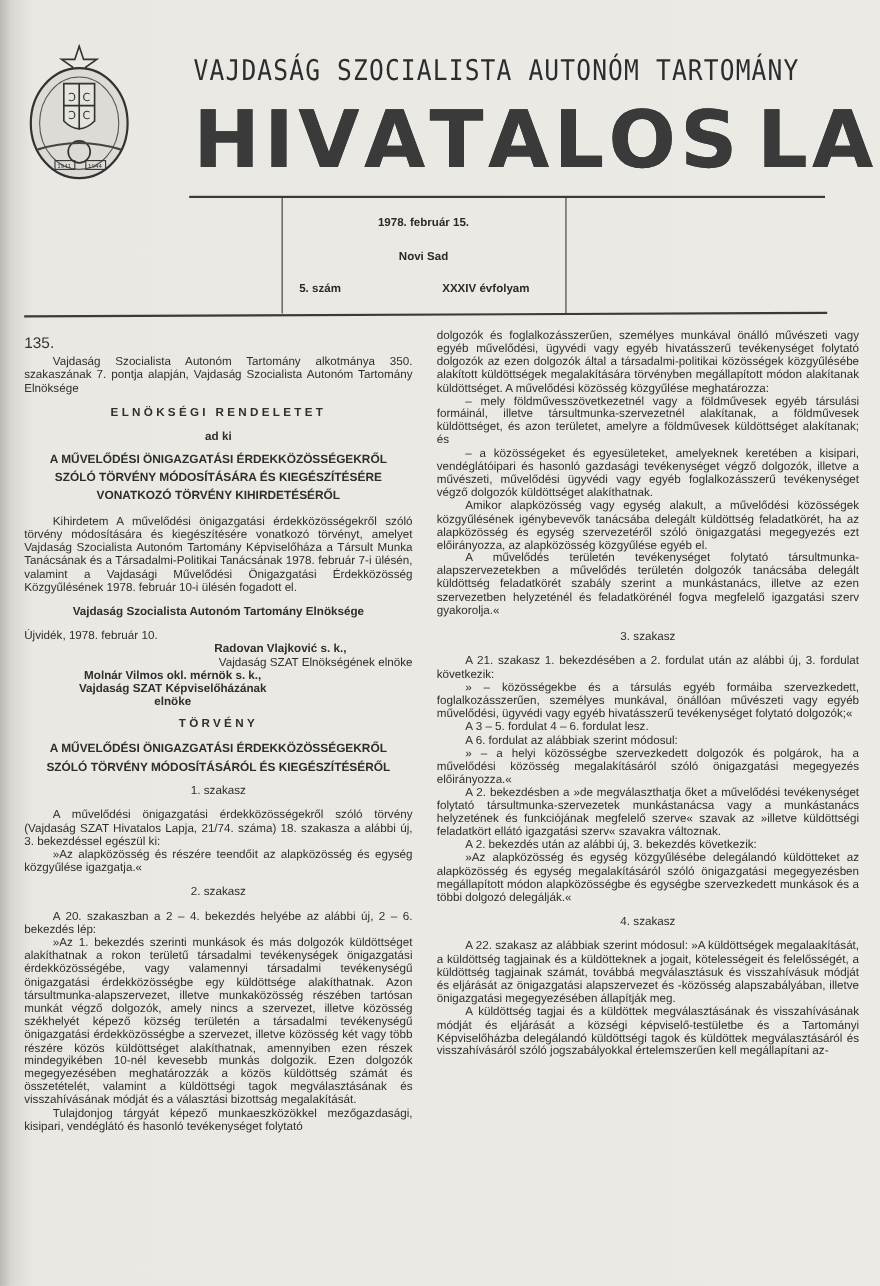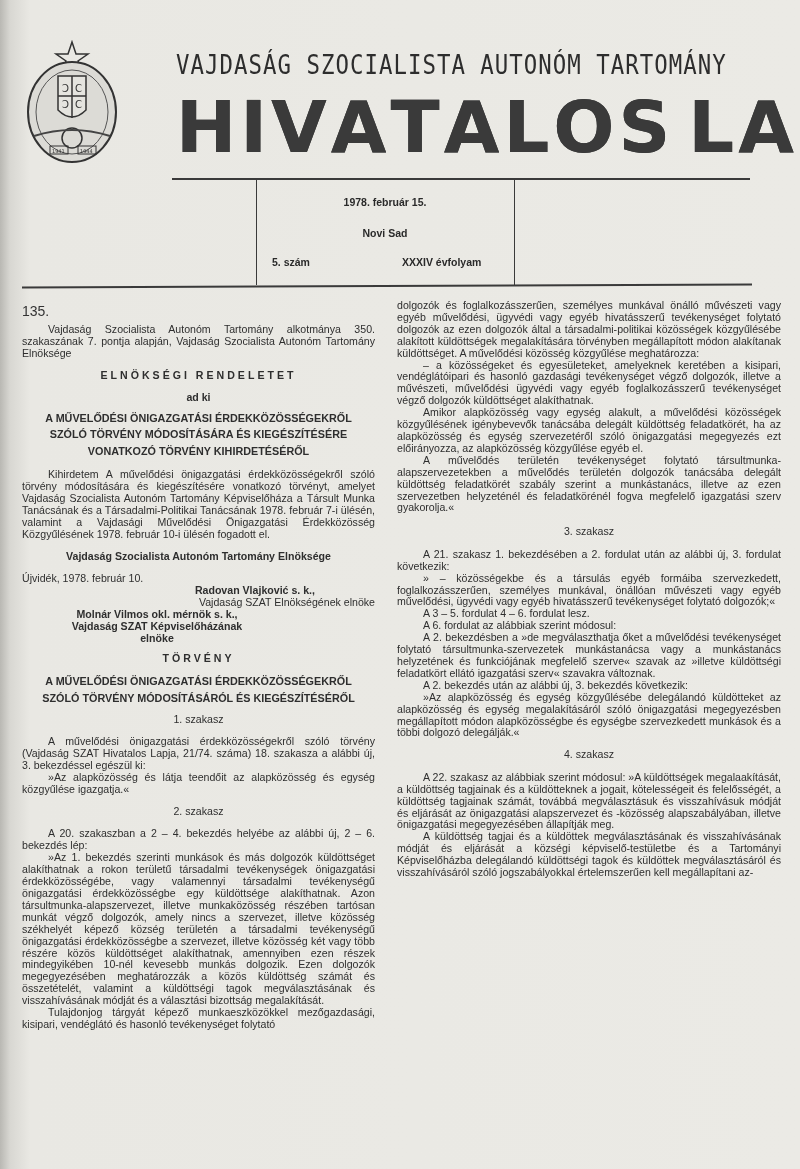--- a/index.html
+++ b/index.html
@@ -137,37 +137,39 @@
     <p class="sig-left bold mt6" style="margin-left:10px">Molnár Vilmos okl. mérnök s. k.,</p>
     <p class="sig-left bold" style="margin-left:10px">Vajdaság SZAT Képviselőházának</p>
     <p class="sig-left bold" style="margin-left:10px">elnöke</p>
     <p class="center spaced mt8">TÖRVÉNY</p>
     <div class="mt4">
       <p class="h-caps">A MŰVELŐDÉSI ÖNIGAZGATÁSI ÉRDEKKÖZÖSSÉGEKRŐL</p>
       <p class="h-caps">SZÓLÓ TÖRVÉNY MÓDOSÍTÁSÁRÓL ÉS KIEGÉSZÍTÉSÉRŐL</p>
     </div>
     <p class="center mt10">1. szakasz</p>
     <p class="p mt6">A művelődési önigazgatási érdekközösségekről szóló törvény (Vajdaság SZAT Hivatalos Lapja, 21/74. száma) 18. szakasza a alábbi új, 3. bekezdéssel egészül ki:</p>
-    <p class="p">»Az alapközösség és látja teendőit az alapközösség és egység közgyűlése igazgatja.«</p>
+    <p class="p">»Az alapközösség és részére teendőit az alapközösség és egység közgyűlése igazgatja.«</p>
     <p class="center mt10">2. szakasz</p>
     <p class="p mt6">A 20. szakaszban a 2 – 4. bekezdés helyébe az alábbi új, 2 – 6. bekezdés lép:</p>
     <p class="p">»Az 1. bekezdés szerinti munkások és más dolgozók küldöttséget alakíthatnak a rokon területű társadalmi tevékenységek önigazgatási érdekközösségébe, vagy valamennyi társadalmi tevékenységű önigazgatási érdekközösségbe egy küldöttsége alakíthatnak. Azon társultmunka-alapszervezet, illetve munkaközösség részében tartósan munkát végző dolgozók, amely nincs a szervezet, illetve közösség székhelyét képező község területén a társadalmi tevékenységű önigazgatási érdekközösségbe a szervezet, illetve közösség két vagy több részére közös küldöttséget alakíthatnak, amennyiben ezen részek mindegyikében 10-nél kevesebb munkás dolgozik. Ezen dolgozók megegyezésében meghatározzák a közös küldöttség számát és összetételét, valamint a küldöttségi tagok megválasztásának és visszahívásának módját és a választási bizottság megalakítását.</p>
     <p class="p">Tulajdonjog tárgyát képező munkaeszközökkel mezőgazdasági, kisipari, vendéglátó és hasonló tevékenységet folytató</p>
   </div>
 
   <div class="col col-right">
     <p class="p noind">dolgozók és foglalkozásszerűen, személyes munkával önálló művészeti vagy egyéb művelődési, ügyvédi vagy egyéb hivatásszerű tevékenységet folytató dolgozók az ezen dolgozók által a társadalmi-politikai közösségek közgyűlésébe alakított küldöttségek megalakítására törvényben megállapított módon alakítanak küldöttséget. A művelődési közösség közgyűlése meghatározza:</p>
+    <p class="p">– mely földművesszövetkezetnél vagy a földművesek egyéb társulási formáinál, illetve társultmunka-szervezetnél alakítanak, a földművesek küldöttséget, és azon területet, amelyre a földművesek küldöttséget alakítanak; és</p>
     <p class="p">– a közösségeket és egyesületeket, amelyeknek keretében a kisipari, vendéglátóipari és hasonló gazdasági tevékenységet végző dolgozók, illetve a művészeti, művelődési ügyvédi vagy egyéb foglalkozásszerű tevékenységet végző dolgozók küldöttséget alakíthatnak.</p>
     <p class="p">Amikor alapközösség vagy egység alakult, a művelődési közösségek közgyűlésének igénybevevők tanácsába delegált küldöttség feladatkörét, ha az alapközösség és egység szervezetéről szóló önigazgatási megegyezés ezt előirányozza, az alapközösség közgyűlése egyéb el.</p>
     <p class="p">A művelődés területén tevékenységet folytató társultmunka-alapszervezetekben a művelődés területén dolgozók tanácsába delegált küldöttség feladatkörét szabály szerint a munkástanács, illetve az ezen szervezetben helyzeténél és feladatkörénél fogva megfelelő igazgatási szerv gyakorolja.«</p>
     <p class="center mt12">3. szakasz</p>
     <p class="p mt6">A 21. szakasz 1. bekezdésében a 2. fordulat után az alábbi új, 3. fordulat következik:</p>
     <p class="p">» – közösségekbe és a társulás egyéb formáiba szervezkedett, foglalkozásszerűen, személyes munkával, önállóan művészeti vagy egyéb művelődési, ügyvédi vagy egyéb hivatásszerű tevékenységet folytató dolgozók;«</p>
     <p class="p">A 3 – 5. fordulat 4 – 6. fordulat lesz.</p>
     <p class="p">A 6. fordulat az alábbiak szerint módosul:</p>
+    <p class="p">» – a helyi közösségbe szervezkedett dolgozók és polgárok, ha a művelődési közösség megalakításáról szóló önigazgatási megegyezés előirányozza.«</p>
     <p class="p">A 2. bekezdésben a »de megválaszthatja őket a művelődési tevékenységet folytató társultmunka-szervezetek munkástanácsa vagy a munkástanács helyzetének és funkciójának megfelelő szerve« szavak az »illetve küldöttségi feladatkört ellátó igazgatási szerv« szavakra változnak.</p>
     <p class="p">A 2. bekezdés után az alábbi új, 3. bekezdés következik:</p>
     <p class="p">»Az alapközösség és egység közgyűlésébe delegálandó küldötteket az alapközösség és egység megalakításáról szóló önigazgatási megegyezésben megállapított módon alapközösségbe és egységbe szervezkedett munkások és a többi dolgozó delegálják.«</p>
     <p class="center mt10">4. szakasz</p>
     <p class="p mt6">A 22. szakasz az alábbiak szerint módosul: »A küldöttségek megalaakítását, a küldöttség tagjainak és a küldötteknek a jogait, kötelességeit és felelősségét, a küldöttség tagjainak számát, továbbá megválasztásuk és visszahívásuk módját és eljárását az önigazgatási alapszervezet és -közösség alapszabályában, illetve önigazgatási megegyezésében állapítják meg.</p>
     <p class="p">A küldöttség tagjai és a küldöttek megválasztásának és visszahívásának módját és eljárását a községi képviselő-testületbe és a Tartományi Képviselőházba delegálandó küldöttségi tagok és küldöttek megválasztásáról és visszahívásáról szóló jogszabályokkal értelemszerűen kell megállapítani az-</p>
   </div>
 </div>
 
 </body></html>

